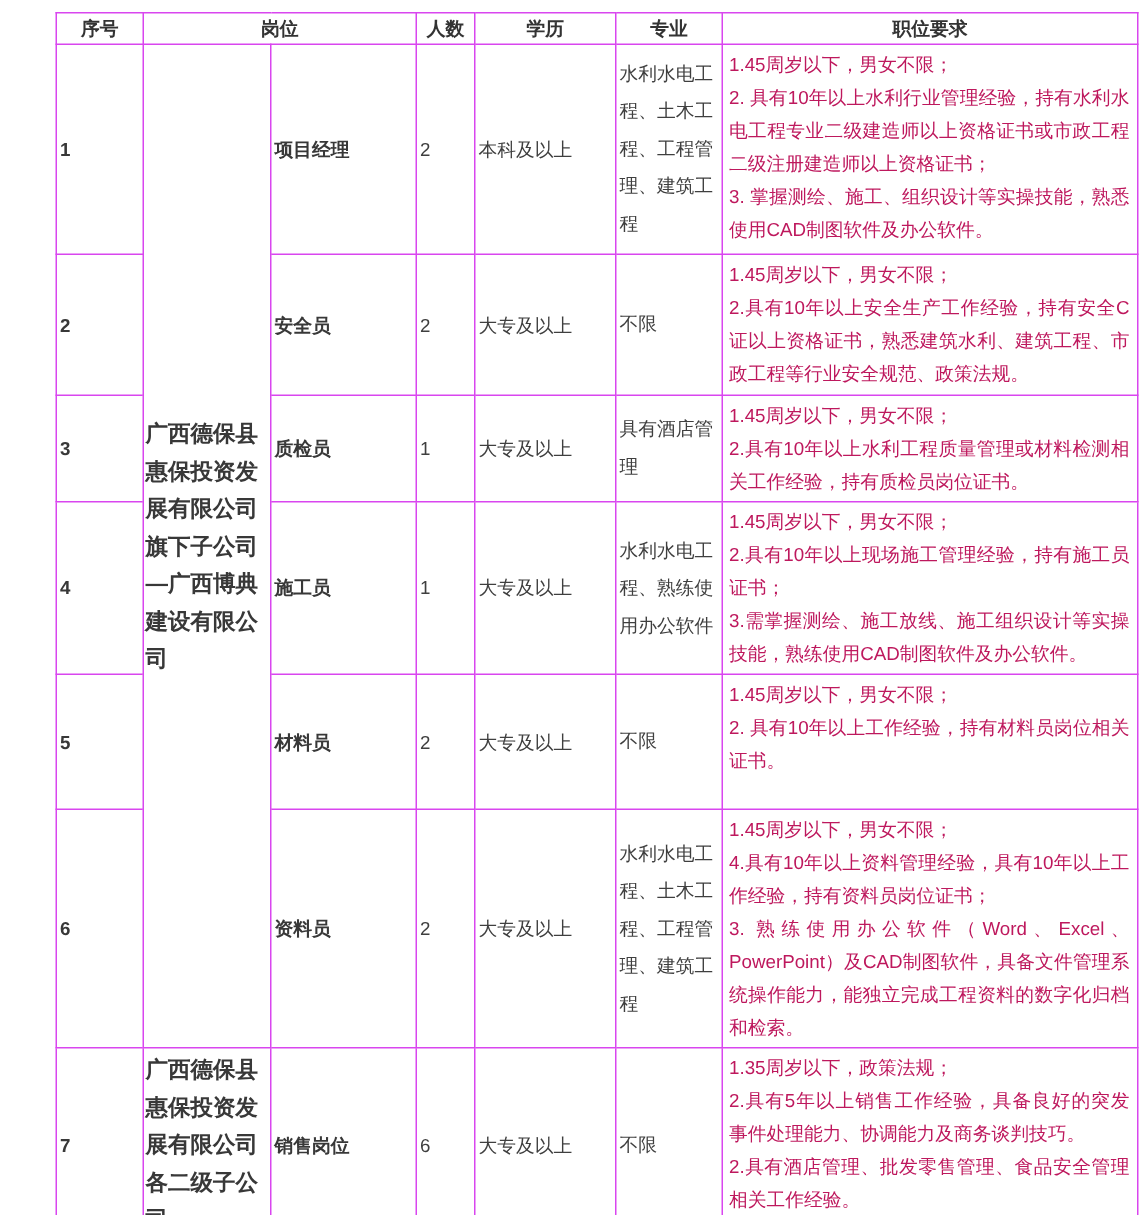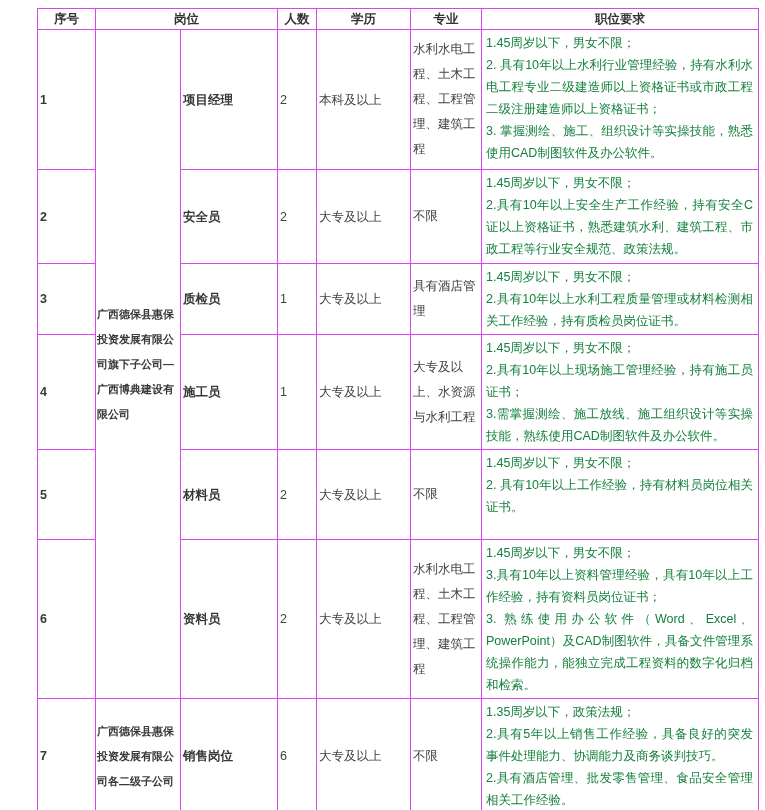--- a/index.html
+++ b/index.html
@@ -6,24 +6,24 @@
     font-family:"Liberation Sans","DejaVu Sans",sans-serif;color:#3f3f3f;}
   .page{position:relative;width:765px;height:810px;background:#ffffff;}
   table.job{border-collapse:collapse;table-layout:fixed;width:721px;margin:8px 0 0 37px;
     font-size:12.5px;}
   table.job th, table.job td{border:1px solid #d946ef;overflow:hidden;}
   table.job tbody tr:last-child td{border-bottom-width:2px;}
   thead tr{height:21px;}
   th{font-weight:bold;text-align:center;padding:1px 2px;color:#333333;}
   td.c{text-align:left;vertical-align:middle;padding:2px;line-height:24px;}
   td.b{font-weight:bold;color:#383838;}
-  td.company{font-size:11px;line-height:25px;padding:2px 1px;}
+  td.company{font-size:15px;line-height:25px;padding:2px 1px;}
   td.major{font-size:12.5px;line-height:25px;}
   td.req{text-align:justify;vertical-align:top;padding:2px 5px 2px 4px;line-height:22px;
-    color:#15803d;}
+    color:#be185d;}
   tr.r1{height:140px;} tr.r2{height:94px;} tr.r3{height:64px;} tr.r4{height:114px;}
   tr.r5{height:90px;} tr.r6{height:159px;} tr.r7{height:110px;}
 </style>
 </head>
 <body>
 
 <div class="page">
 
   <table class="job">
     <colgroup>
@@ -79,21 +79,21 @@
         <td class="req">
           <div>1.45周岁以下，男女不限；</div>
           <div>2.具有10年以上水利工程质量管理或材料检测相关工作经验，持有质检员岗位证书。</div>
         </td>
       </tr>
       <tr class="r4">
         <td class="c b">4</td>
         <td class="c b">施工员</td>
         <td class="c">1</td>
         <td class="c">大专及以上</td>
-        <td class="c major">大专及以上、水资源与水利工程</td>
+        <td class="c major">水利水电工程、熟练使用办公软件</td>
         <td class="req">
           <div>1.45周岁以下，男女不限；</div>
           <div>2.具有10年以上现场施工管理经验，持有施工员证书；</div>
           <div>3.需掌握测绘、施工放线、施工组织设计等实操技能，熟练使用CAD制图软件及办公软件。</div>
         </td>
       </tr>
       <tr class="r5">
         <td class="c b">5</td>
         <td class="c b">材料员</td>
         <td class="c">2</td>
@@ -105,21 +105,21 @@
         </td>
       </tr>
       <tr class="r6">
         <td class="c b">6</td>
         <td class="c b">资料员</td>
         <td class="c">2</td>
         <td class="c">大专及以上</td>
         <td class="c major">水利水电工程、土木工程、工程管理、建筑工程</td>
         <td class="req">
           <div>1.45周岁以下，男女不限；</div>
-          <div>3.具有10年以上资料管理经验，具有10年以上工作经验，持有资料员岗位证书；</div>
+          <div>4.具有10年以上资料管理经验，具有10年以上工作经验，持有资料员岗位证书；</div>
           <div>3. 熟练使用办公软件（Word、Excel、PowerPoint）及CAD制图软件，具备文件管理系统操作能力，能独立完成工程资料的数字化归档和检索。</div>
         </td>
       </tr>
       <tr class="r7">
         <td class="c b">7</td>
         <td class="c b company">广西德保县惠保投资发展有限公司各二级子公司</td>
         <td class="c b">销售岗位</td>
         <td class="c">6</td>
         <td class="c">大专及以上</td>
         <td class="c major">不限</td>

